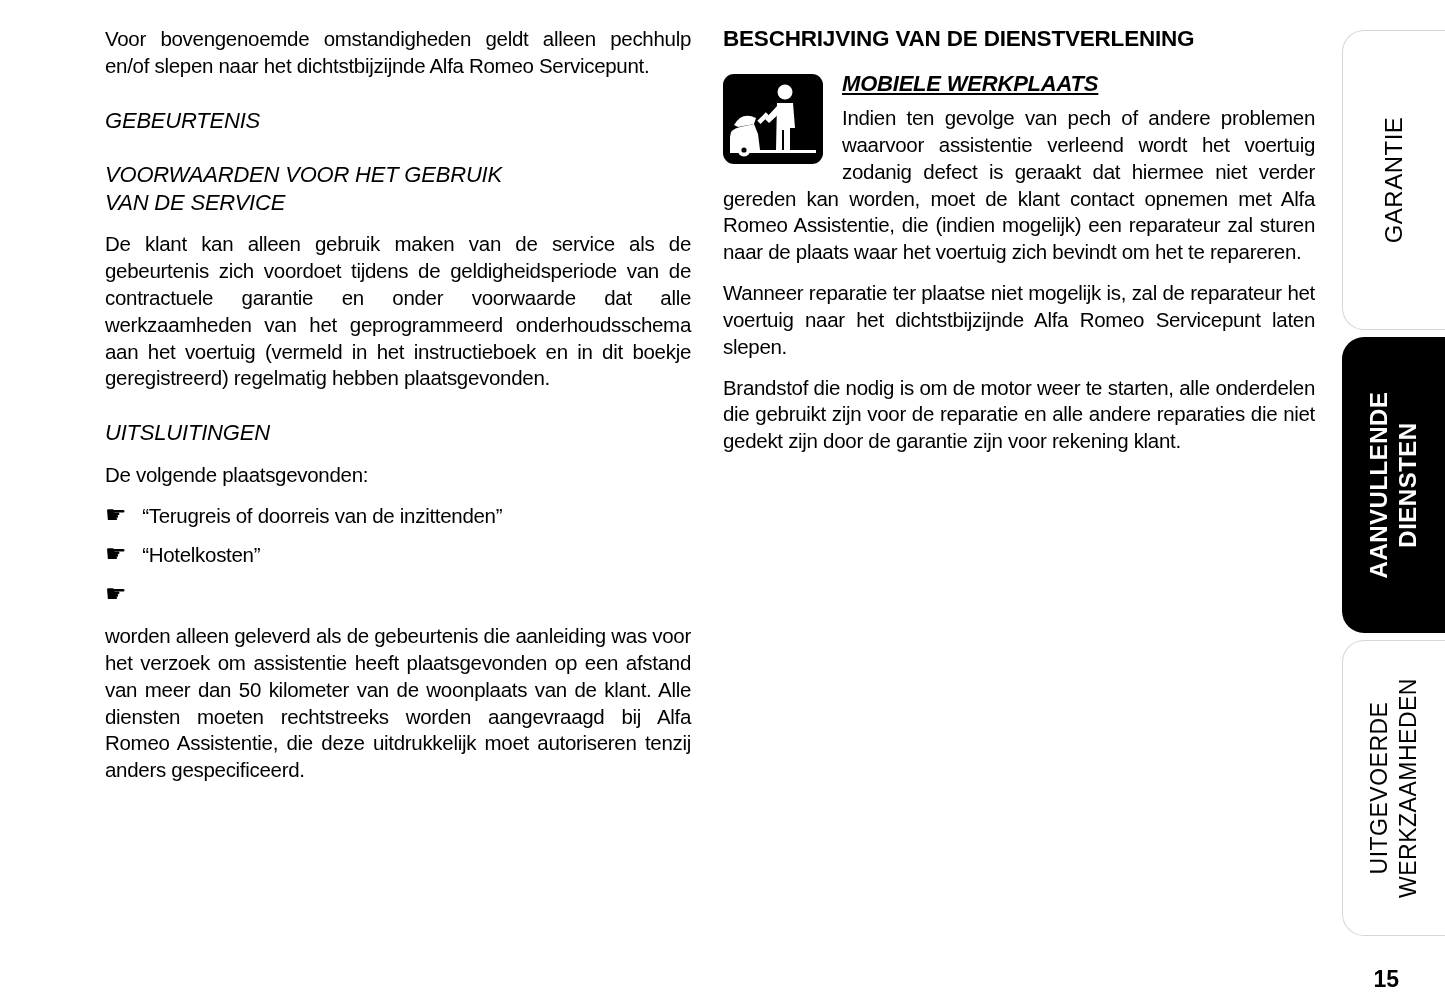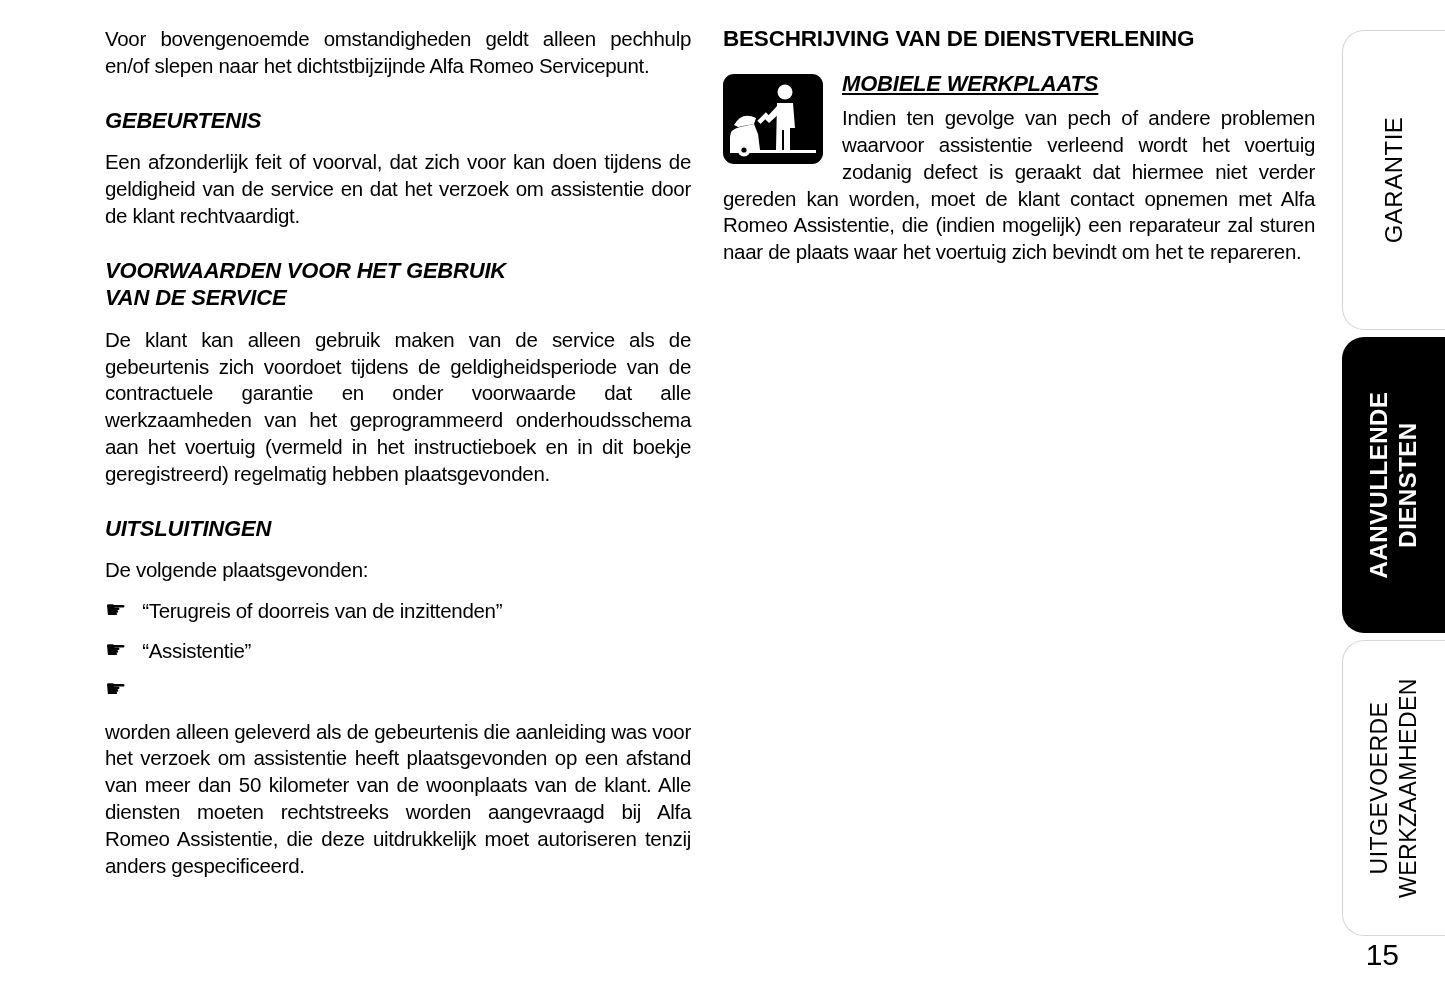--- a/index.html
+++ b/index.html
@@ -28,21 +28,21 @@
   p.body {
     margin: 0 0 14px 0;
     font-size: 20.5px;
     line-height: 1.31;
     letter-spacing: -0.3px;
     text-align: justify;
   }
   h2.section-heading {
     margin: 27px 0 15px 0;
     font-size: 22px;
-    font-weight: bold;
+    font-weight: normal;
     font-style: italic;
     letter-spacing: -0.2px;
     white-space: pre-line;
     line-height: 1.25;
   }
   h1.main-heading {
     margin: 0 0 19px 0;
     font-size: 22.5px;
     font-weight: bold;
     letter-spacing: -0.2px;
@@ -119,52 +119,51 @@
   .tab-uitgevoerd .tab-inner { width: 294px; font-size: 23px; line-height: 1.25; }
 
   #tab-garantie   { top: 30px;  height: 300px; }
   #tab-aanvullend { top: 337px; height: 296px; }
   #tab-uitgevoerd { top: 640px; height: 296px; }
 
   
   .page-number {
     position: absolute;
     right: 46px;
-    top: 938px;
-    font-size: 30px;
-    font-weight: normal;
+    top: 966px;
+    font-size: 23px;
+    font-weight: bold;
   }
 </style>
 </head>
 <body>
 
 <div class="page">
 
   <div class="col col-left">
 
     <p class="body lead-para">Voor bovengenoemde omstandigheden geldt alleen pechhulp en/of slepen naar het dichtstbijzijnde Alfa Romeo Servicepunt.</p>
 
     <h2 class="section-heading">GEBEURTENIS</h2>
-    <p class="body">Een afzonderlijk feit of voorval, dat zich voor kan doen tijdens de geldigheid van de service en dat het verzoek om assistentie door de klant rechtvaardigt.</p>
 
     <h2 class="section-heading">VOORWAARDEN VOOR HET GEBRUIK
 VAN DE SERVICE</h2>
     <p class="body">De klant kan alleen gebruik maken van de service als de gebeurtenis zich voordoet tijdens de geldigheidsperiode van de contractuele garantie en onder voorwaarde dat alle werkzaamheden van het geprogrammeerd onderhoudsschema aan het voertuig (vermeld in het instructieboek en in dit boekje geregistreerd) regelmatig hebben plaatsgevonden.</p>
 
     <h2 class="section-heading">UITSLUITINGEN</h2>
     <p class="body" style="text-align:left;">De volgende plaatsgevonden:</p>
 
     <div class="bullet-list">
       <div class="bullet-row">
         <span class="hand-glyph">☛</span>
         <span>“Terugreis of doorreis van de inzittenden”</span>
       </div>
       <div class="bullet-row">
         <span class="hand-glyph">☛</span>
-        <span>“Assistentie”</span>
+        <span>“Hotelkosten”</span>
       </div>
       <div class="bullet-row">
         <span class="hand-glyph">☛</span>
       </div>
     </div>
 
     <p class="body">worden alleen geleverd als de gebeurtenis die aanleiding was voor het verzoek om assistentie heeft plaatsgevonden op een afstand van meer dan 50 kilometer van de woonplaats van de klant. Alle diensten moeten rechtstreeks worden aangevraagd bij Alfa Romeo Assistentie, die deze uitdrukkelijk moet autoriseren tenzij anders gespecificeerd.</p>
   </div>
 
   <div class="col col-right">
@@ -187,20 +186,22 @@
           <path d="M54 29 L70 29 L72 54 L67 54 L67 76 L61 76 L61 56 L59 56 L59 76 L53 76 Z" fill="#ffffff"></path>
 
           <path d="M55 31 L42 45 L46 49 L57 39 Z" fill="#ffffff"></path>
           <rect x="34" y="42" width="12" height="4.5" fill="#ffffff" transform="rotate(-45 40 44)"></rect>
         </svg>
       </span>
       <h2 class="sub-heading">MOBIELE WERKPLAATS</h2>
       <p class="body">Indien ten gevolge van pech of andere problemen waarvoor assistentie verleend wordt het voertuig zodanig defect is geraakt dat hiermee niet verder gereden kan worden, moet de klant contact opnemen met Alfa Romeo Assistentie, die (indien mogelijk) een reparateur zal sturen naar de plaats waar het voertuig zich bevindt om het te repareren.</p>
     </div>
 
+    <p class="body">Wanneer reparatie ter plaatse niet mogelijk is, zal de reparateur het voertuig naar het dichtstbijzijnde Alfa Romeo Servicepunt laten slepen.</p>
+    <p class="body">Brandstof die nodig is om de motor weer te starten, alle onderdelen die gebruikt zijn voor de reparatie en alle andere reparaties die niet gedekt zijn door de garantie zijn voor rekening klant.</p>
   </div>
 
   <div id="tab-garantie" class="tab tab-garantie">
     <span class="tab-inner">GARANTIE</span>
   </div>
 
   <div id="tab-aanvullend" class="tab tab-dark tab-aanvullend">
     <span class="tab-inner">AANVULLENDE
 DIENSTEN</span>
   </div>

